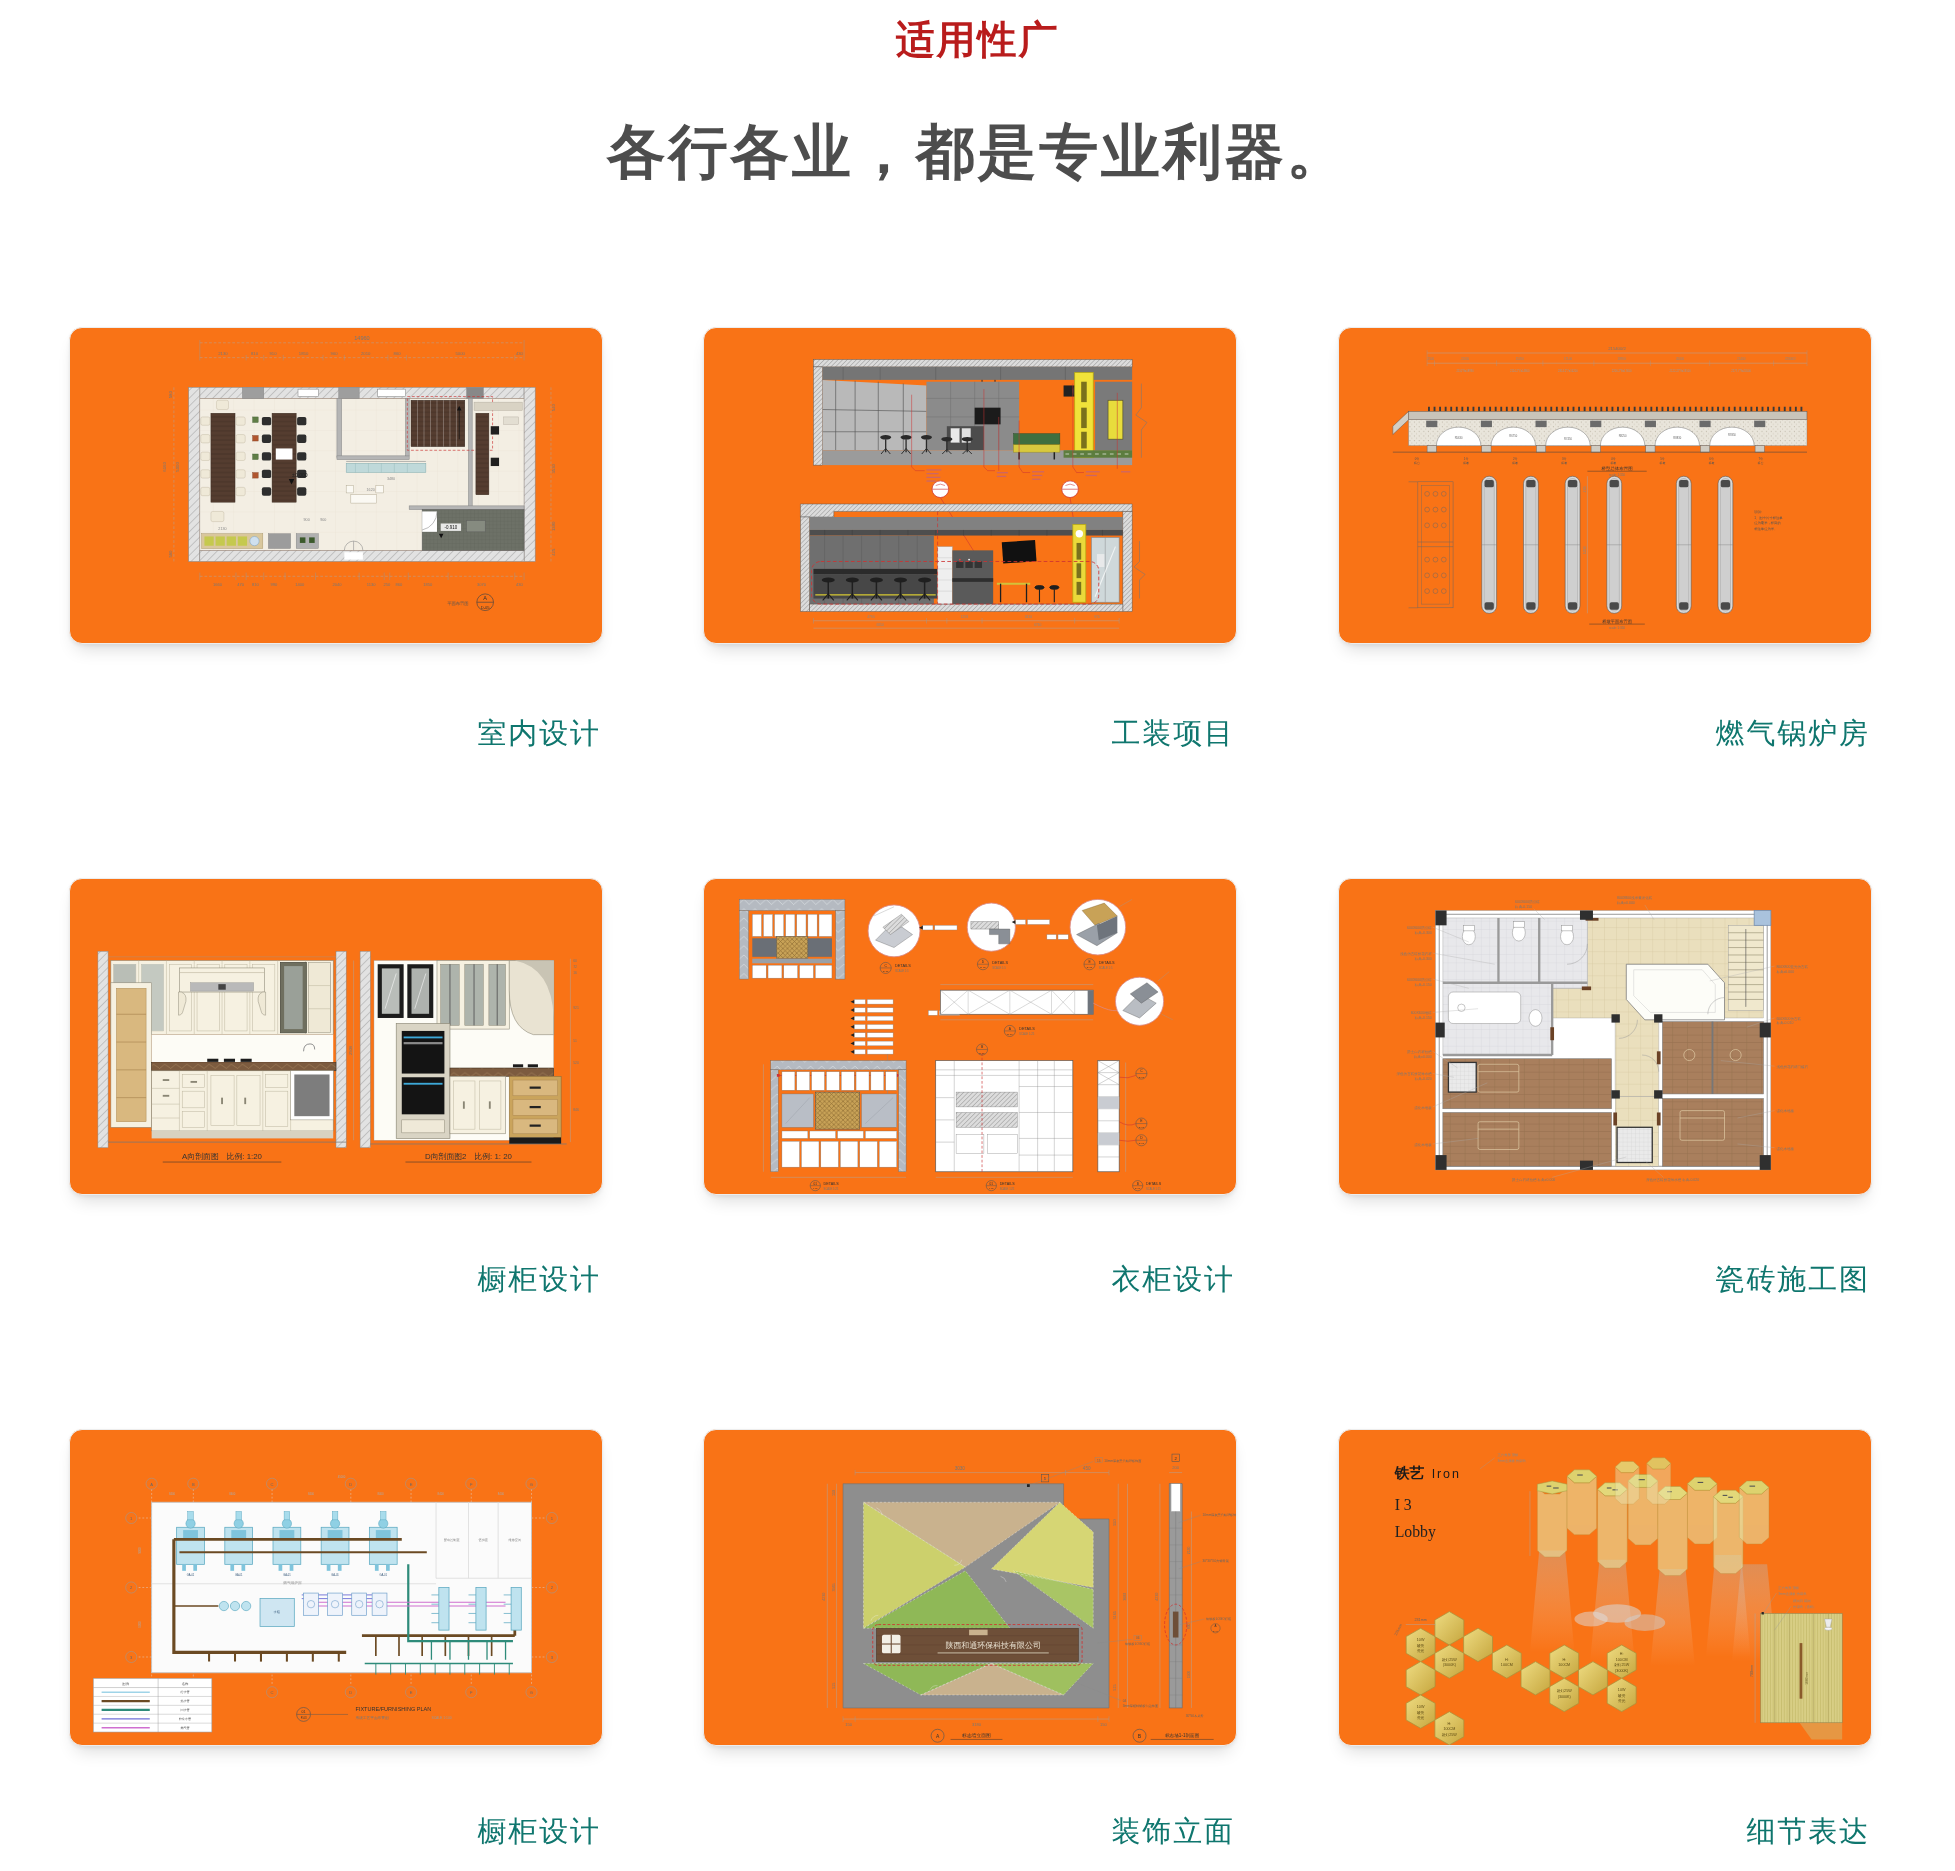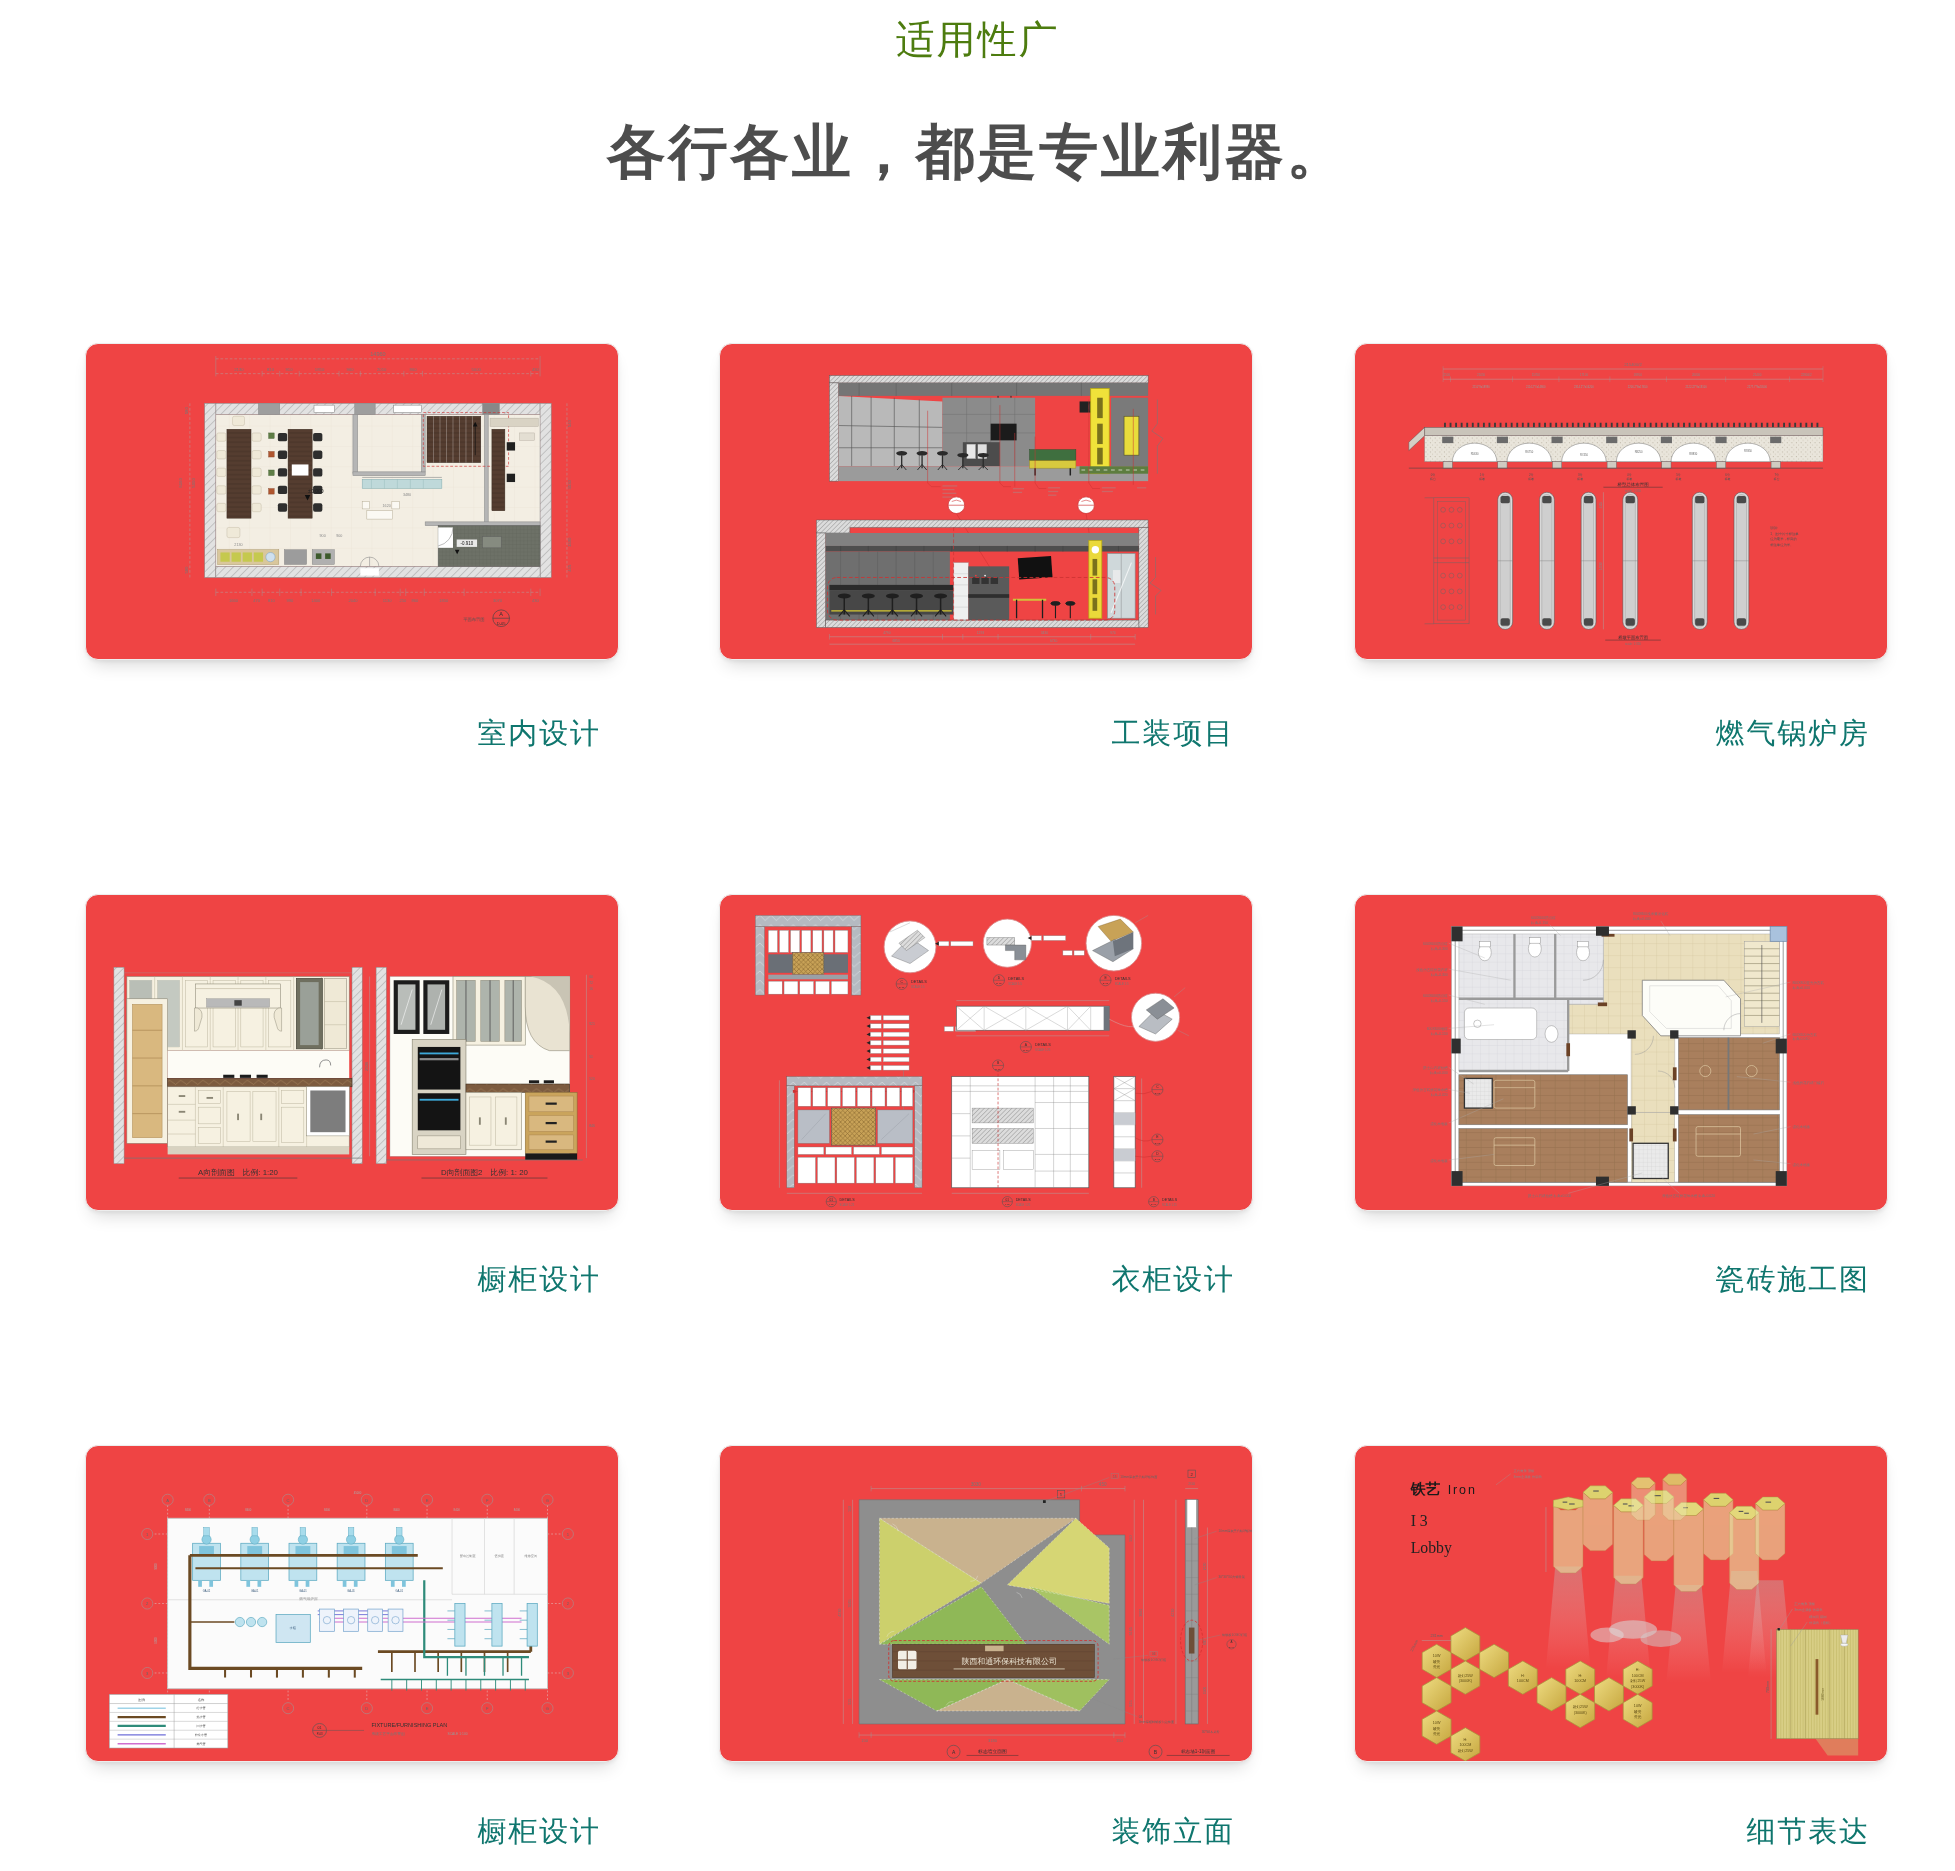--- a/index.html
+++ b/index.html
@@ -1,19 +1,19 @@
 <!DOCTYPE html>
 <html style="font-size:15px"><head>
 <meta charset="utf-8">
 <style>
   html,body{margin:0;padding:0;background:#fff;}
   body{width:1955px;height:1872px;position:relative;font-family:"Liberation Sans","DejaVu Sans",sans-serif;overflow:hidden;}
-  .page-title{position:absolute;top:13px;left:0;width:1955px;text-align:center;font-size:39px;font-weight:normal;color:#4d7c0f;letter-spacing:1.9px;}
+  .page-title{position:absolute;top:13px;left:0;width:1955px;text-align:center;font-size:39px;font-weight:bold;color:#b91c1c;letter-spacing:1.9px;}
   .page-subtitle{position:absolute;top:113px;left:0;width:1955px;text-align:center;font-size:59px;font-weight:700;color:#4d4d4d;letter-spacing:2.8px;}
-  figure.card{position:absolute;margin:16px;width:532px;height:315px;background:#ef4444;border:0.9px solid #ededed;border-radius:13px;box-shadow:0 1.9px 3.7px rgba(0,0,0,.05),0 11px 18.6px -7.4px rgba(0,0,0,.16);overflow:hidden;}
+  figure.card{position:absolute;margin:0;width:532px;height:315px;background:#f97316;border:0.9px solid #ededed;border-radius:13px;box-shadow:0 1.9px 3.7px rgba(0,0,0,.05),0 11px 18.6px -7.4px rgba(0,0,0,.16);overflow:hidden;}
   figure.card svg{display:block;width:532px;height:315px;}
   .cap{position:absolute;width:532px;text-align:right;font-size:29px;color:#0f766e;letter-spacing:1.9px;}
   text{font-family:"Liberation Sans","DejaVu Sans",sans-serif;}
   .serif{font-family:"Liberation Serif","DejaVu Serif",serif;}
   .dim{fill:#777;}
   .dimline{stroke:#aaa;stroke-width:.5;}
   .dash{stroke-dasharray:3 2;}
 </style>
 </head>
 <body>

